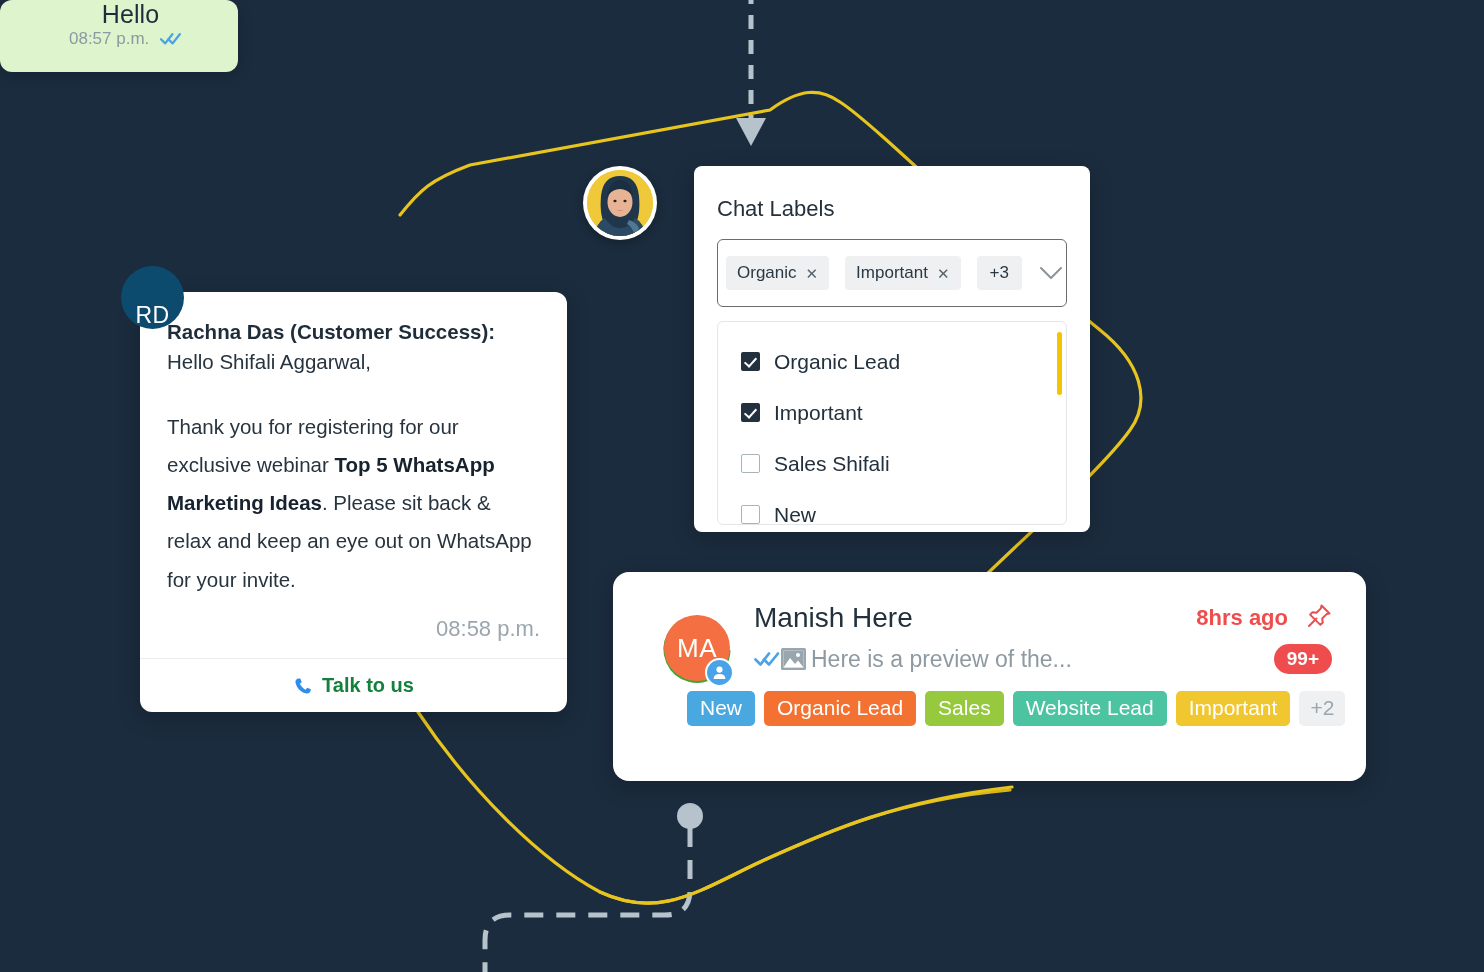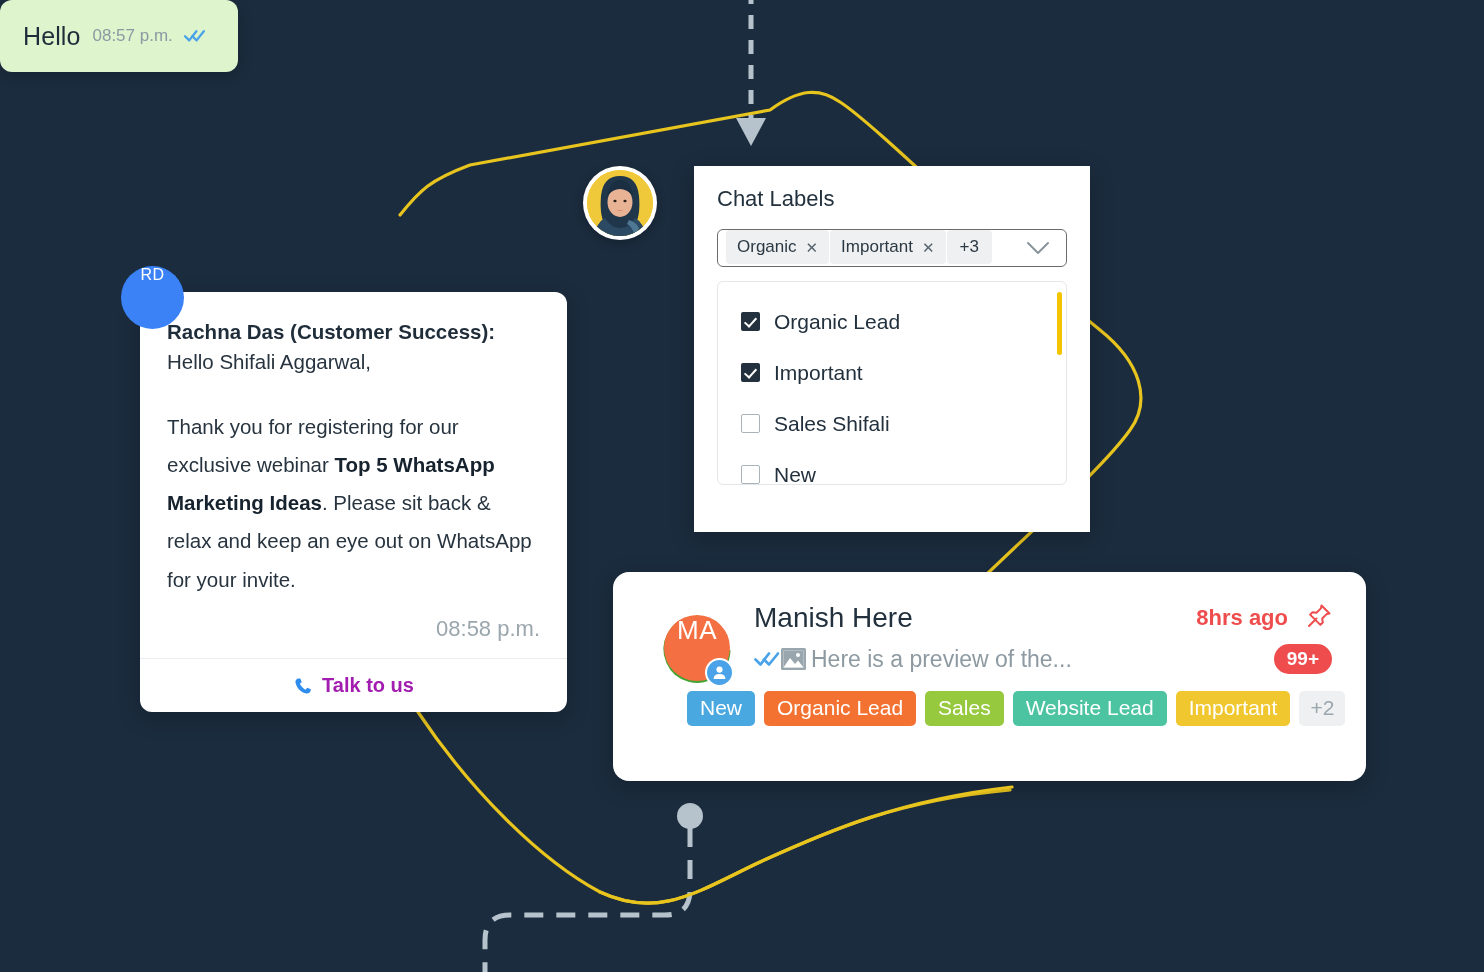--- a/index.html
+++ b/index.html
@@ -58,20 +58,21 @@
     left: 389px;
     top: 199px;
     width: 238px;
     height: 72px;
     background: #ddf4cd;
     border-radius: 12px;
     display: flex;
     align-items: center;
     z-index: 3;
     box-shadow: 0 4px 14px rgba(0,0,0,.18);
+    flex-direction: column;
   }
   #hello-bubble .hello-text {
     font-size: 25px;
     color: #1f2d3a;
     margin-left: 23px;
     letter-spacing: .1px;
   }
   #hello-bubble .hello-time {
     font-size: 17px;
     color: #8b9aa2;
@@ -106,25 +107,25 @@
   }
 
   
   #rd-avatar {
     position: absolute;
     left: 121px;
     top: 266px;
     width: 63px;
     height: 63px;
     border-radius: 50%;
-    background: #3b82f6;
+    background: #0c4a6e;
     color: #ffffff;
-    font-size: 16px;
-    display: flex;
-    align-items: flex-start;
+    font-size: 23px;
+    display: flex;
+    align-items: flex-end;
     justify-content: center;
     letter-spacing: .5px;
     z-index: 5;
   }
 
   
   #rachna-card {
     left: 140px;
     top: 292px;
     width: 427px;
@@ -162,46 +163,47 @@
     margin: 16px -27px 0 -27px;
   }
   #rachna-card .talk-row {
     display: flex;
     align-items: center;
     justify-content: center;
     gap: 9px;
     height: 53px;
   }
   #rachna-card .talk-label {
-    color: #a21caf;
+    color: #15803d;
     font-size: 20px;
     font-weight: bold;
   }
 
   
   #chat-labels-card {
     left: 694px;
     top: 166px;
     width: 396px;
     height: 366px;
-    padding: 20px 23px;
-    border-radius: 0;
+    padding: 30px 23px;
+    border-radius: 8px;
   }
   #chat-labels-card .panel-title {
     font-size: 22px;
     color: #22313d;
     margin-bottom: 17px;
   }
   #labels-input {
     border: 1.5px solid #6b6b6b;
     border-radius: 6px;
-    height: 38px;
-    display: flex;
+    height: 68px;
+    display: flex;
+    align-items: center;
     padding: 0 8px;
-    gap: 1px;
+    gap: 16px;
   }
   .chip {
     background: #eff0f1;
     border-radius: 4px;
     height: 34px;
     display: flex;
     align-items: center;
     gap: 9px;
     padding: 0 11px;
     font-size: 17px;
@@ -287,21 +289,21 @@
   }
   #ma-avatar {
     position: absolute;
     left: 9px; top: 7px;
     width: 66px; height: 66px;
     border-radius: 50%;
     background: #f47043;
     color: #fff;
     font-size: 26px;
     display: flex;
-    align-items: flex-start;
+    align-items: center;
     justify-content: center;
     letter-spacing: .5px;
   }
   #ma-badge {
     position: absolute;
     left: 50px; top: 50px;
     width: 29px; height: 29px;
     border-radius: 50%;
     background: #4aa3e8;
     border: 2px solid #ffffff;

